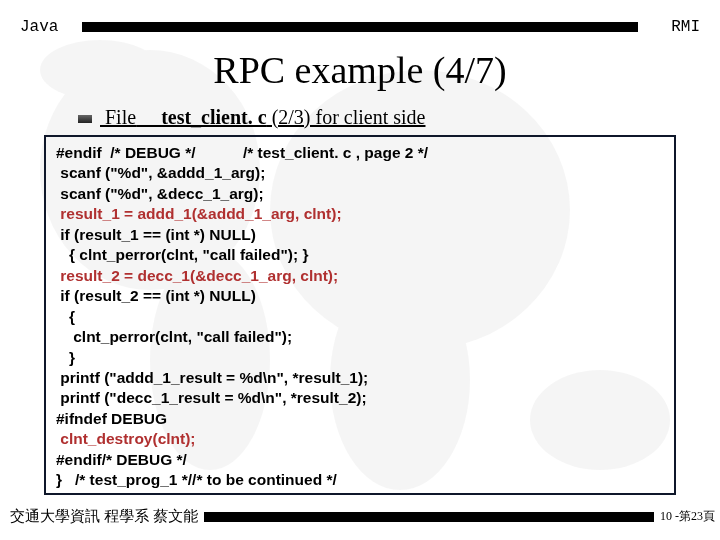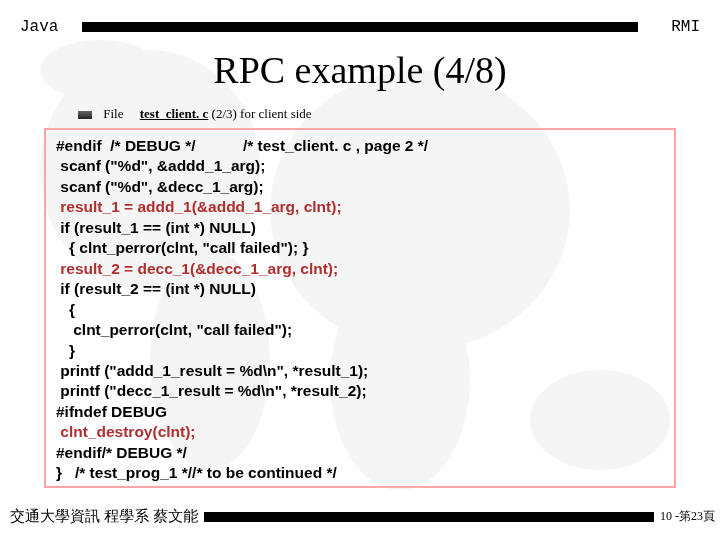--- a/index.html
+++ b/index.html
@@ -47,36 +47,37 @@
     text-align: right;
   }
   .title {
     text-align: center;
     font-size: 38px;
     margin: 8px 0 14px 0;
     font-family: "Times New Roman", serif;
   }
   .file-line {
     margin: 0 0 6px 78px;
-    font-size: 13px;
+    font-size: 20px;
+    text-decoration: underline;
   }
   .file-line .bullet {
     display: inline-block;
     width: 14px; height: 8px;
     background: linear-gradient(#666,#222);
     margin-right: 8px;
     vertical-align: middle;
   }
   .file-line .filename {
     font-weight: bold;
     text-decoration: underline;
   }
   .code-box {
     margin: 0 44px 0 44px;
-    border: 2px solid #fca5a5;
+    border: 2px solid #0f172a;
     padding: 6px 10px 2px 10px;
     font-family: "Arial Black","Arial",sans-serif;
     font-weight: 900;
     font-size: 15.5px;
     line-height: 1.32;
     background: rgba(255,255,255,0.0);
     white-space: pre;
   }
   .hl { color: #b03030; }
   .bottom-bar {
@@ -120,21 +121,21 @@
 </svg>
 
 <div class="content">
 
   <div class="top-bar">
     <div class="top-left">Java</div>
     <div class="top-line"></div>
     <div class="top-right">RMI</div>
   </div>
 
-  <div class="title">RPC example  (4/8)</div>
+  <div class="title">RPC example  (4/7)</div>
 
   <div class="file-line">
     <span class="bullet"></span>
     <span>File</span>
     &nbsp;&nbsp;&nbsp;
     <span class="filename">test_client. c</span><span> (2/3) for client side</span>
   </div>
 
   <div class="code-box"><span>#endif  /* DEBUG */           /* test_client. c , page 2 */</span>
 <span> scanf ("%d", &amp;addd_1_arg);</span>

